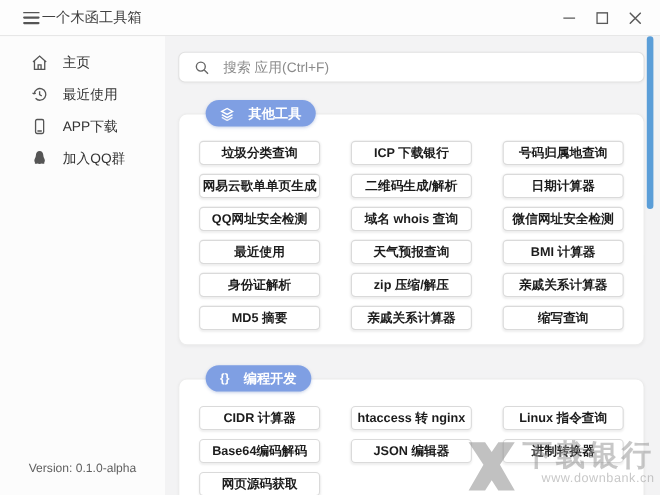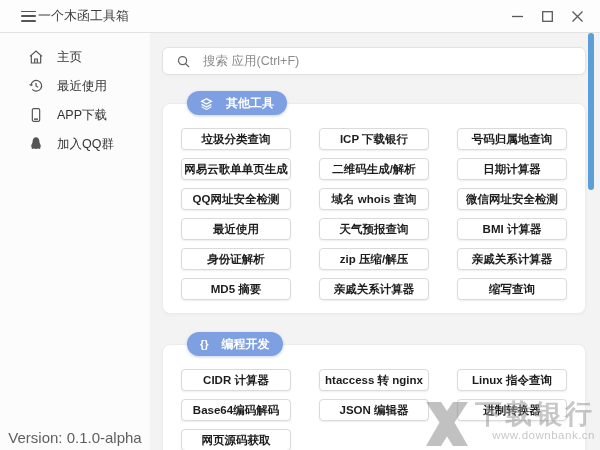--- a/index.html
+++ b/index.html
@@ -19,21 +19,21 @@
   .win-controls{margin-left:auto;display:flex;margin-right:8px;}
   .win-btn{width:30px;height:30px;display:flex;align-items:center;justify-content:center;cursor:pointer;color:#595959;}
   .win-btn svg{display:block;}
 
   
   .app-body{display:flex;height:417px;}
   .sidebar{width:150px;background:#fcfcfc;position:relative;padding-top:13px;flex:none;}
   .side-item{height:22px;margin-bottom:7px;display:flex;align-items:center;padding-left:28px;cursor:pointer;}
   .side-item .ico{width:16px;height:16px;color:#555;flex:none;}
   .side-item .lbl{margin-left:13px;font-size:12.5px;color:#333;}
-  .version{position:absolute;bottom:4px;left:0;width:100%;text-align:center;font-size:15px;color:#5f5f5f;}
+  .version{position:absolute;bottom:18px;left:0;width:100%;text-align:center;font-size:11px;color:#5f5f5f;}
 
   .main{flex:1;background:var(--main-bg);padding:14px 14px 0 12px;position:relative;overflow:hidden;}
 
   
   .search-box{height:28px;background:#fff;border:1px solid #e2e2e2;border-radius:6px;display:flex;align-items:center;padding:0 13px;box-shadow:0 1px 2px rgba(0,0,0,.03);}
   .search-box .ico{width:15px;height:15px;color:#666;flex:none;}
   .search-input{border:none;outline:none;background:transparent;margin-left:12px;font-size:12.5px;color:#444;flex:1;}
   .search-input::placeholder{color:#8b8b8b;opacity:1;}
 
   

